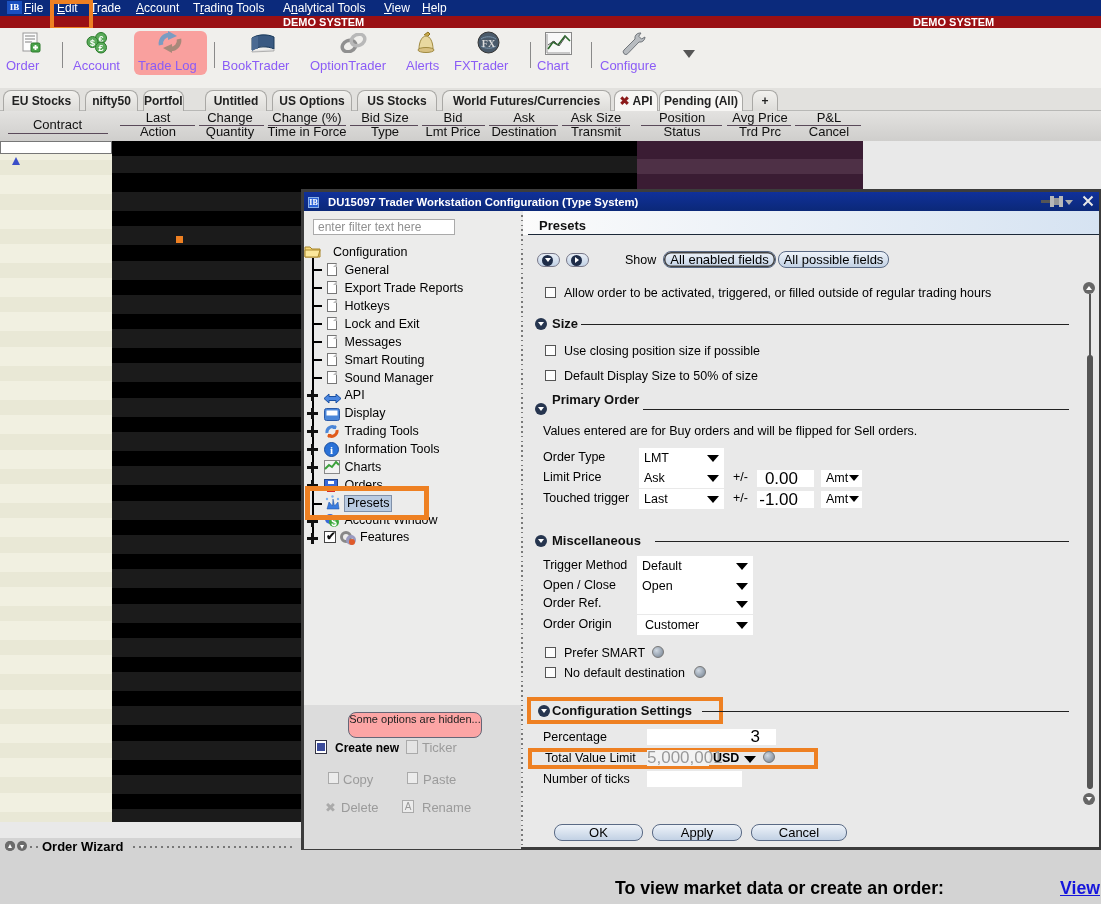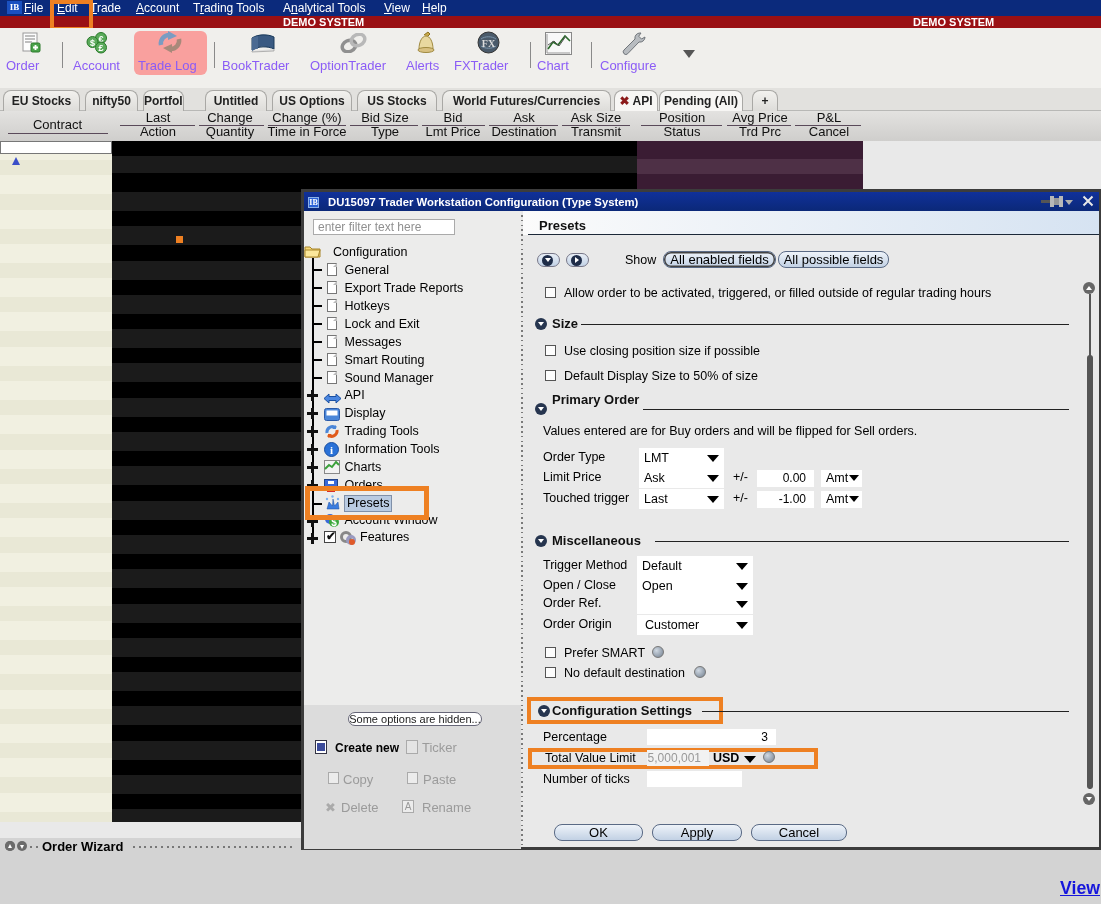--- a/index.html
+++ b/index.html
@@ -29,21 +29,21 @@
 #tooltip{left:7px;top:165px;width:315px;height:24px;background:rgba(255,255,255,0.84);border:2px solid #3a4ec8;font-size:13px;color:#000;line-height:19px;padding-left:4px;white-space:nowrap;overflow:hidden;}
 
 #dlg{left:301px;top:189px;width:801px;height:661px;background:#e9e9e9;border:3px solid #3c3c3c;}
 #dlgtitle{left:0;top:0;width:795px;height:19px;background:linear-gradient(#10319a,#0b2878);color:#fff;font-size:11.3px;font-weight:bold;}
 .treeitem{position:absolute;font-size:12.5px;color:#000;white-space:nowrap;}
 .sect{position:absolute;font-size:13px;font-weight:bold;color:#111;white-space:nowrap;}
 .lbl{position:absolute;font-size:12.5px;color:#000;white-space:nowrap;}
 .cb{position:absolute;width:11px;height:11px;background:#fdfdfd;border:1px solid #555;}
 .dd{position:absolute;background:#fff;font-size:12.5px;color:#000;padding-left:5px;}
 .dd .tri{position:absolute;right:5px;top:7px;width:0;height:0;border-left:6px solid transparent;border-right:6px solid transparent;border-top:7px solid #000;}
-.inp{position:absolute;background:#fff;font-size:12px;color:#000;text-align:right;padding-right:8px;}
+.inp{position:absolute;background:#fff;font-size:17px;color:#000;text-align:right;padding-right:16px;}
 .secline{position:absolute;height:1px;background:#222;}
 .btn{position:absolute;height:17px;background:linear-gradient(#eef3f9,#c2d1e4);border:1px solid #5a6a85;border-radius:8px;font-size:13px;color:#000;text-align:center;}
 .globe{position:absolute;width:12px;height:12px;border-radius:50%;background:radial-gradient(circle at 35% 35%,#cfd8e2,#8e9aa8 70%,#6a7684);border:1px solid #777;}
 .secico{position:absolute;width:12px;height:12px;border-radius:50%;background:#26354f;}
 .secico:after{content:"";position:absolute;left:2.5px;top:4px;width:0;height:0;border-left:3.5px solid transparent;border-right:3.5px solid transparent;border-top:4.5px solid #fff;}
 .tstub{position:absolute;left:8px;width:10px;height:1.5px;background:#000;}
 .pg{position:absolute;left:23px;width:10px;height:13px;background:#fff;border:1px solid #777;}
 .pg:after{content:"";position:absolute;right:-1px;top:-1px;width:0;height:0;border-left:4px solid transparent;border-bottom:4px solid #bbb;}
 .plus{position:absolute;left:3px;width:11px;height:11px;}
 .plus:before{content:"";position:absolute;left:0;top:4px;width:11px;height:3px;background:#111;}
@@ -205,20 +205,21 @@
 <div id="owiz" class="abs" style="left:0;top:838px;width:302px;height:20px;">
   <div class="abs" style="left:5px;top:3px;width:10px;height:10px;border-radius:50%;background:#6b6b6b;"></div>
   <div class="abs" style="left:5px;top:3px;width:10px;height:10px;border-radius:50%;background:#6b6b6b;"></div>
   <div class="abs" style="left:7.5px;top:6px;width:0;height:0;border-left:2.5px solid transparent;border-right:2.5px solid transparent;border-bottom:4px solid #fff;"></div>
   <div class="abs" style="left:17px;top:3px;width:10px;height:10px;border-radius:50%;background:#6b6b6b;"></div>
   <div class="abs" style="left:19.5px;top:7px;width:0;height:0;border-left:2.5px solid transparent;border-right:2.5px solid transparent;border-top:4px solid #fff;"></div>
   <div class="abs" style="left:42px;top:1px;font-size:13px;font-weight:bold;color:#000;">Order Wizard</div>
   <div class="abs" style="left:133px;top:8px;width:162px;height:2px;background-image:repeating-linear-gradient(90deg,#777 0,#777 2px,transparent 2px,transparent 5.6px);"></div>
   <div class="abs" style="left:30px;top:8px;width:8px;height:2px;background-image:repeating-linear-gradient(90deg,#777 0,#777 2px,transparent 2px,transparent 5.6px);"></div>
 </div>
+<div class="abs" style="left:615px;top:878px;font-size:17.7px;font-weight:bold;color:#000;">To view market data or create an order:</div>
 <div class="abs" style="left:1060px;top:878px;font-size:17.7px;font-weight:bold;color:#1515dc;text-decoration:underline;">View</div>
 
 <div class="abs" id="dlg">
   <div class="abs" id="dlgtitle">
     <div class="abs" style="left:4px;top:5px;width:11px;height:11px;background:#2a62d8;border:1px solid #8ab0e8;color:#fff;font-size:8px;font-weight:bold;text-align:center;line-height:10px;font-family:'Liberation Serif',serif;">IB</div>
     <span style="position:absolute;left:24px;top:4px;">DU15097 Trader Workstation Configuration (Type System)</span>
     <div class="abs" style="left:737px;top:8px;width:14px;height:3px;background:#555;"></div>
     <div class="abs" style="left:746px;top:4px;width:4px;height:11px;background:#b8b8b8;"></div>
     <div class="abs" style="left:750px;top:6px;width:5px;height:7px;background:#989898;"></div>
     <div class="abs" style="left:755px;top:4px;width:4px;height:11px;background:#b8b8b8;"></div>
@@ -326,21 +327,21 @@
     <div class="abs" style="left:22px;top:337px;font-size:12px;font-weight:bold;color:#111;">✔</div>
     <div class="abs" style="left:36px;top:338px;"><svg width="16" height="15">
             <circle cx="6" cy="7" r="4.5" fill="none" stroke="#888" stroke-width="3"></circle>
             <circle cx="11" cy="10" r="3.5" fill="none" stroke="#9a9ac0" stroke-width="3"></circle>
             <circle cx="12" cy="12" r="3" fill="#e05a2a"></circle>
           </svg></div>
     <div class="treeitem" style="left:56px;top:337.5px;">Features</div>
     <div class="abs" style="left:1px;top:294px;width:124px;height:34px;border:5px solid #ee8022;"></div>
   </div>
 
-  <div class="abs" style="left:44px;top:520px;width:134px;height:14px;background:#ffffff;border:1px solid #667;border-radius:8px;font-size:11px;color:#222;text-align:center;line-height:12px;white-space:nowrap;">Some options are hidden...</div>
+  <div class="abs" style="left:44px;top:520px;width:134px;height:26px;background:#fca5a5;border:1px solid #667;border-radius:8px;font-size:11px;color:#222;text-align:center;line-height:12px;white-space:nowrap;">Some options are hidden...</div>
   <div class="abs" style="left:11px;top:548px;width:12px;height:14px;background:#fff;border:1px solid #334;"></div>
   <div class="abs" style="left:13px;top:551px;width:8px;height:8px;background:#3a4a9a;"></div>
   <div class="abs" style="left:31px;top:549px;font-size:12px;font-weight:bold;color:#000;">Create new</div>
   <div class="abs" style="left:102px;top:548px;width:12px;height:14px;background:#e4e4e4;border:1px solid #aaa;"></div>
   <div class="abs" style="left:118px;top:548px;font-size:13px;color:#9b9b9b;">Ticker</div>
   <div class="abs" style="left:24px;top:580px;width:11px;height:12px;background:#ececec;border:1px solid #aaa;"></div>
   <div class="abs" style="left:39px;top:580px;font-size:13px;color:#9b9b9b;">Copy</div>
   <div class="abs" style="left:103px;top:580px;width:11px;height:12px;background:#ececec;border:1px solid #aaa;"></div>
   <div class="abs" style="left:119px;top:580px;font-size:13px;color:#9b9b9b;">Paste</div>
   <div class="abs" style="left:21px;top:608px;font-size:13px;color:#aaa;">✖</div>

